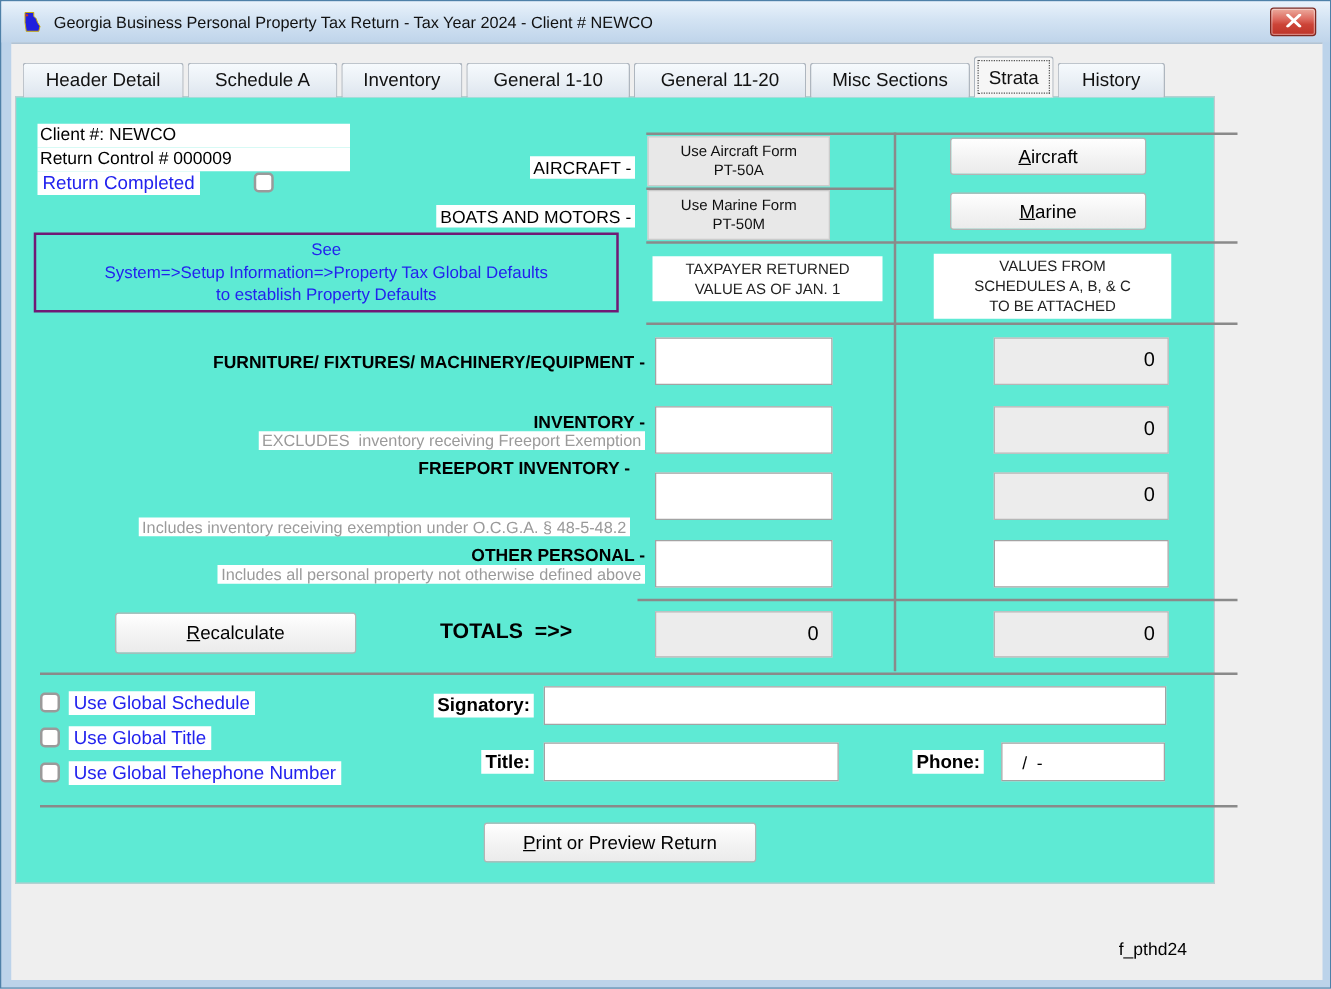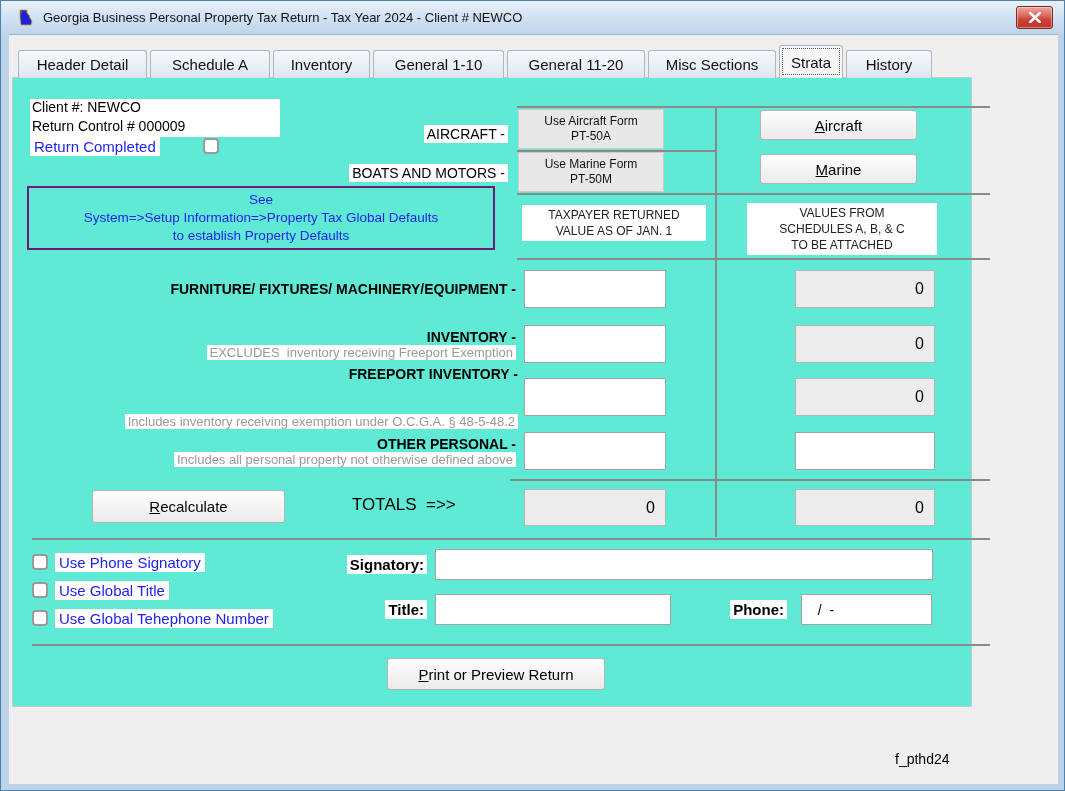--- a/index.html
+++ b/index.html
@@ -31,21 +31,21 @@
   .info-box{position:absolute;width:146px;height:40px;background:#e8e8e8;border:1px solid #cbcbcb;display:flex;align-items:center;justify-content:center;text-align:center;font-size:12px;line-height:15px;white-space:pre-line;color:#111;}
   .col-header{position:absolute;background:#fff;text-align:center;font-size:12px;line-height:16px;white-space:pre-line;color:#222;padding:2px 0;}
   .note{position:absolute;left:14px;top:108px;width:468px;height:64px;border:2px solid #701a75;text-align:center;font-size:13.5px;line-height:18px;white-space:pre-line;color:#2222ee;padding-top:3px;}
   .row-label{position:absolute;display:flex;flex-direction:column;justify-content:center;align-items:flex-end;height:38px;}
   .row-label .main{font-size:14px;font-weight:bold;white-space:pre;}
   .row-label .sub{font-size:13px;color:#9a9a9a;background:#fff;padding:0 3px;white-space:pre;}
   .cbrow{position:absolute;display:flex;align-items:center;gap:7px;height:20px;}
   .cb{width:16px;height:16px;border:2px solid #9a9a9a;border-radius:4px;background:#fff;}
   .cbrow .lbl{font-size:15px;color:#2222ee;background:#fff;padding:1px 4px;white-space:nowrap;}
   .fieldlbl{position:absolute;font-size:15px;font-weight:bold;background:#fff;padding:1px 3px;white-space:nowrap;}
-  .totals-label{position:absolute;font-size:17px;font-weight:normal;white-space:pre;}
+  .totals-label{position:absolute;font-size:17px;font-weight:bold;white-space:pre;}
   .form-id{position:absolute;left:886px;top:716px;font-size:14px;color:#000;}
 </style>
 </head>
 <body>
 
 <div class="window">
   <div class="titlebar">
     <span class="app-icon">
       <svg width="19" height="18" viewBox="0 0 19 18">
         <path d="M5 1 L12 1 L12 4 L14 6 L15 9 L17 12 L16 16 L6 16 L5 9 Z" fill="#2020dd" stroke="#c8a90a" stroke-width="0.8"></path>
@@ -120,21 +120,21 @@
       <input class="inp" type="text" style="left: 511px; top: 192px; width: 142px; height: 38px;" value="">
       <div class="ro" style="left:782px;top:192px;width:140px;height:38px;">0</div>
 
       <div class="row-label" style="right:455px;top:247px;">
         <span class="main">INVENTORY -</span>
         <span class="sub">EXCLUDES  inventory receiving Freeport Exemption</span>
       </div>
       <input class="inp" type="text" style="left: 511px; top: 247px; width: 142px; height: 38px;" value="">
       <div class="ro" style="left:782px;top:247px;width:140px;height:38px;">0</div>
 
-      <div class="row-label" style="right:453px;top:300px;gap:32px;">
+      <div class="row-label" style="right:467px;top:300px;gap:32px;">
         <span class="main">FREEPORT INVENTORY -</span>
         <span class="sub">Includes inventory receiving exemption under O.C.G.A. § 48-5-48.2</span>
       </div>
       <input class="inp" type="text" style="left: 511px; top: 300px; width: 142px; height: 38px;" value="">
       <div class="ro" style="left:782px;top:300px;width:140px;height:38px;">0</div>
 
       <div class="row-label" style="right:455px;top:354px;">
         <span class="main">OTHER PERSONAL -</span>
         <span class="sub">Includes all personal property not otherwise defined above</span>
       </div>
@@ -143,21 +143,21 @@
 
       <div class="btn" style="left:79px;top:412px;width:193px;height:33px;font-weight:normal;">
         <span><span class="ul">R</span><span>ecalculate</span></span>
       </div>
       <div class="totals-label" style="left:339px;top:417px;">TOTALS  =&gt;&gt;</div>
       <div class="ro" style="left:511px;top:411px;width:142px;height:37px;">0</div>
       <div class="ro" style="left:782px;top:411px;width:140px;height:37px;">0</div>
 
       <div class="cbrow" style="left:19px;top:474px;">
         <span class="cb"></span>
-        <span class="lbl">Use Phone Signatory</span>
+        <span class="lbl">Use Global Schedule</span>
       </div>
       <div class="cbrow" style="left:19px;top:502px;">
         <span class="cb"></span>
         <span class="lbl">Use Global Title</span>
       </div>
       <div class="cbrow" style="left:19px;top:530px;">
         <span class="cb"></span>
         <span class="lbl">Use Global Tehephone Number</span>
       </div>
 

